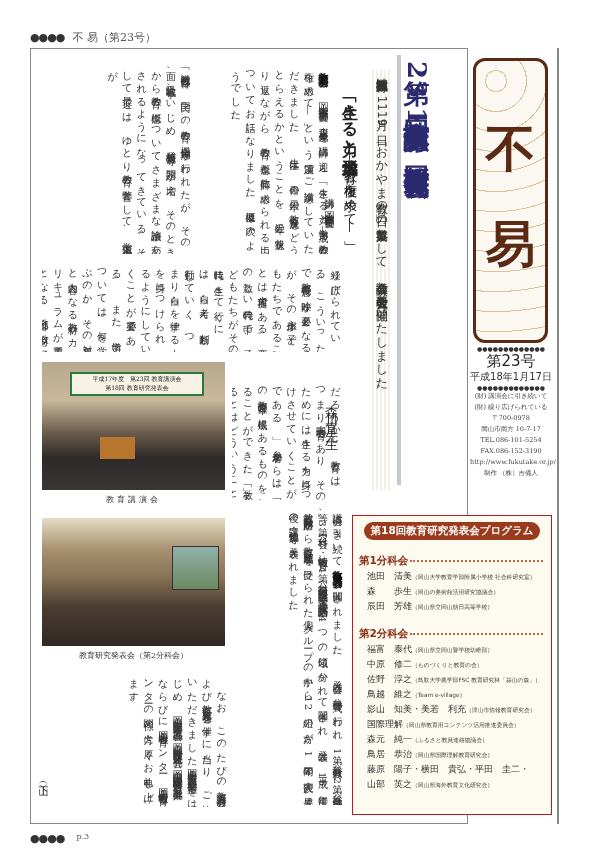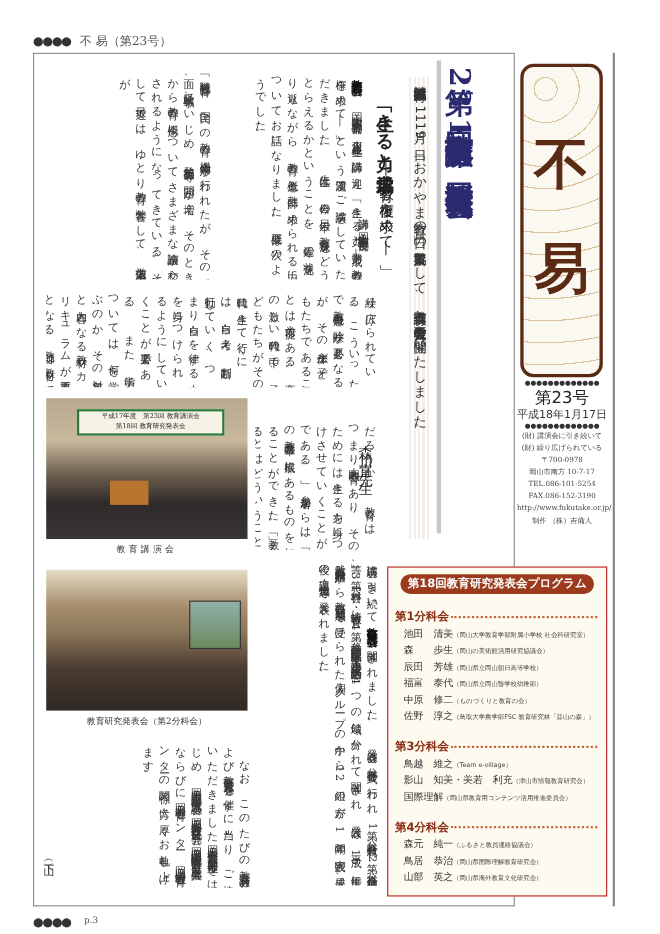--- a/index.html
+++ b/index.html
@@ -121,37 +121,34 @@
   <div class="prog-title">第18回教育研究発表会プログラム</div>
 
   <div class="sect">
       <span>第1分科会</span>
       <span class="lead"></span>
     </div>
   <div class="entry"><span class="nm">池田　清美</span><span class="aff">（岡山大学教育学部附属小学校 社会科研究室）</span></div>
   <div class="entry"><span class="nm">森　　歩生</span><span class="aff">（岡山の美術館活用研究協議会）</span></div>
   <div class="entry"><span class="nm">辰田　芳雄</span><span class="aff">（岡山県立岡山朝日高等学校）</span></div>
 
+  <div class="sect">
+      <span>第2分科会</span>
+      <span class="lead"></span>
+    </div>
   <div class="entry"><span class="nm">福富　泰代</span><span class="aff">（岡山県立岡山聾学校幼稚部）</span></div>
   <div class="entry"><span class="nm">中原　修二</span><span class="aff">（ものづくりと教育の会）</span></div>
   <div class="entry"><span class="nm">佐野　淳之</span><span class="aff">（鳥取大学農学部FSC 教育研究林「蒜山の森」）</span></div>
 
-  <div class="sect">
-      <span>第3分科会</span>
-      <span class="lead"></span>
-    </div>
   <div class="entry"><span class="nm">鳥越　維之</span><span class="aff">（Team e-village）</span></div>
   <div class="entry"><span class="nm">影山　知美・美若　利充</span><span class="aff">（津山市情報教育研究会）</span></div>
   <div class="entry"><span class="nm">国際理解</span><span class="aff">（岡山県教育用コンテンツ活用推進委員会）</span></div>
 
-  <div class="sect">
-      <span>第4分科会</span>
-      <span class="lead"></span>
-    </div>
   <div class="entry"><span class="nm">森元　純一</span><span class="aff">（ふるさと教員連絡協議会）</span></div>
   <div class="entry"><span class="nm">鳥居　恭治</span><span class="aff">（岡山県国際理解教育研究会）</span></div>
+  <div class="entry"><span class="nm">藤原　陽子・横田　貴弘・平田　圭二・</span><span class="aff"></span></div>
   <div class="entry"><span class="nm">山部　英之</span><span class="aff">（岡山県海外教育文化研究会）</span></div>
 </div>
 
 <div class="ftr">
   <span class="dots">●●●●</span>
   <span>p.3</span>
 </div>
 
 </body></html>

